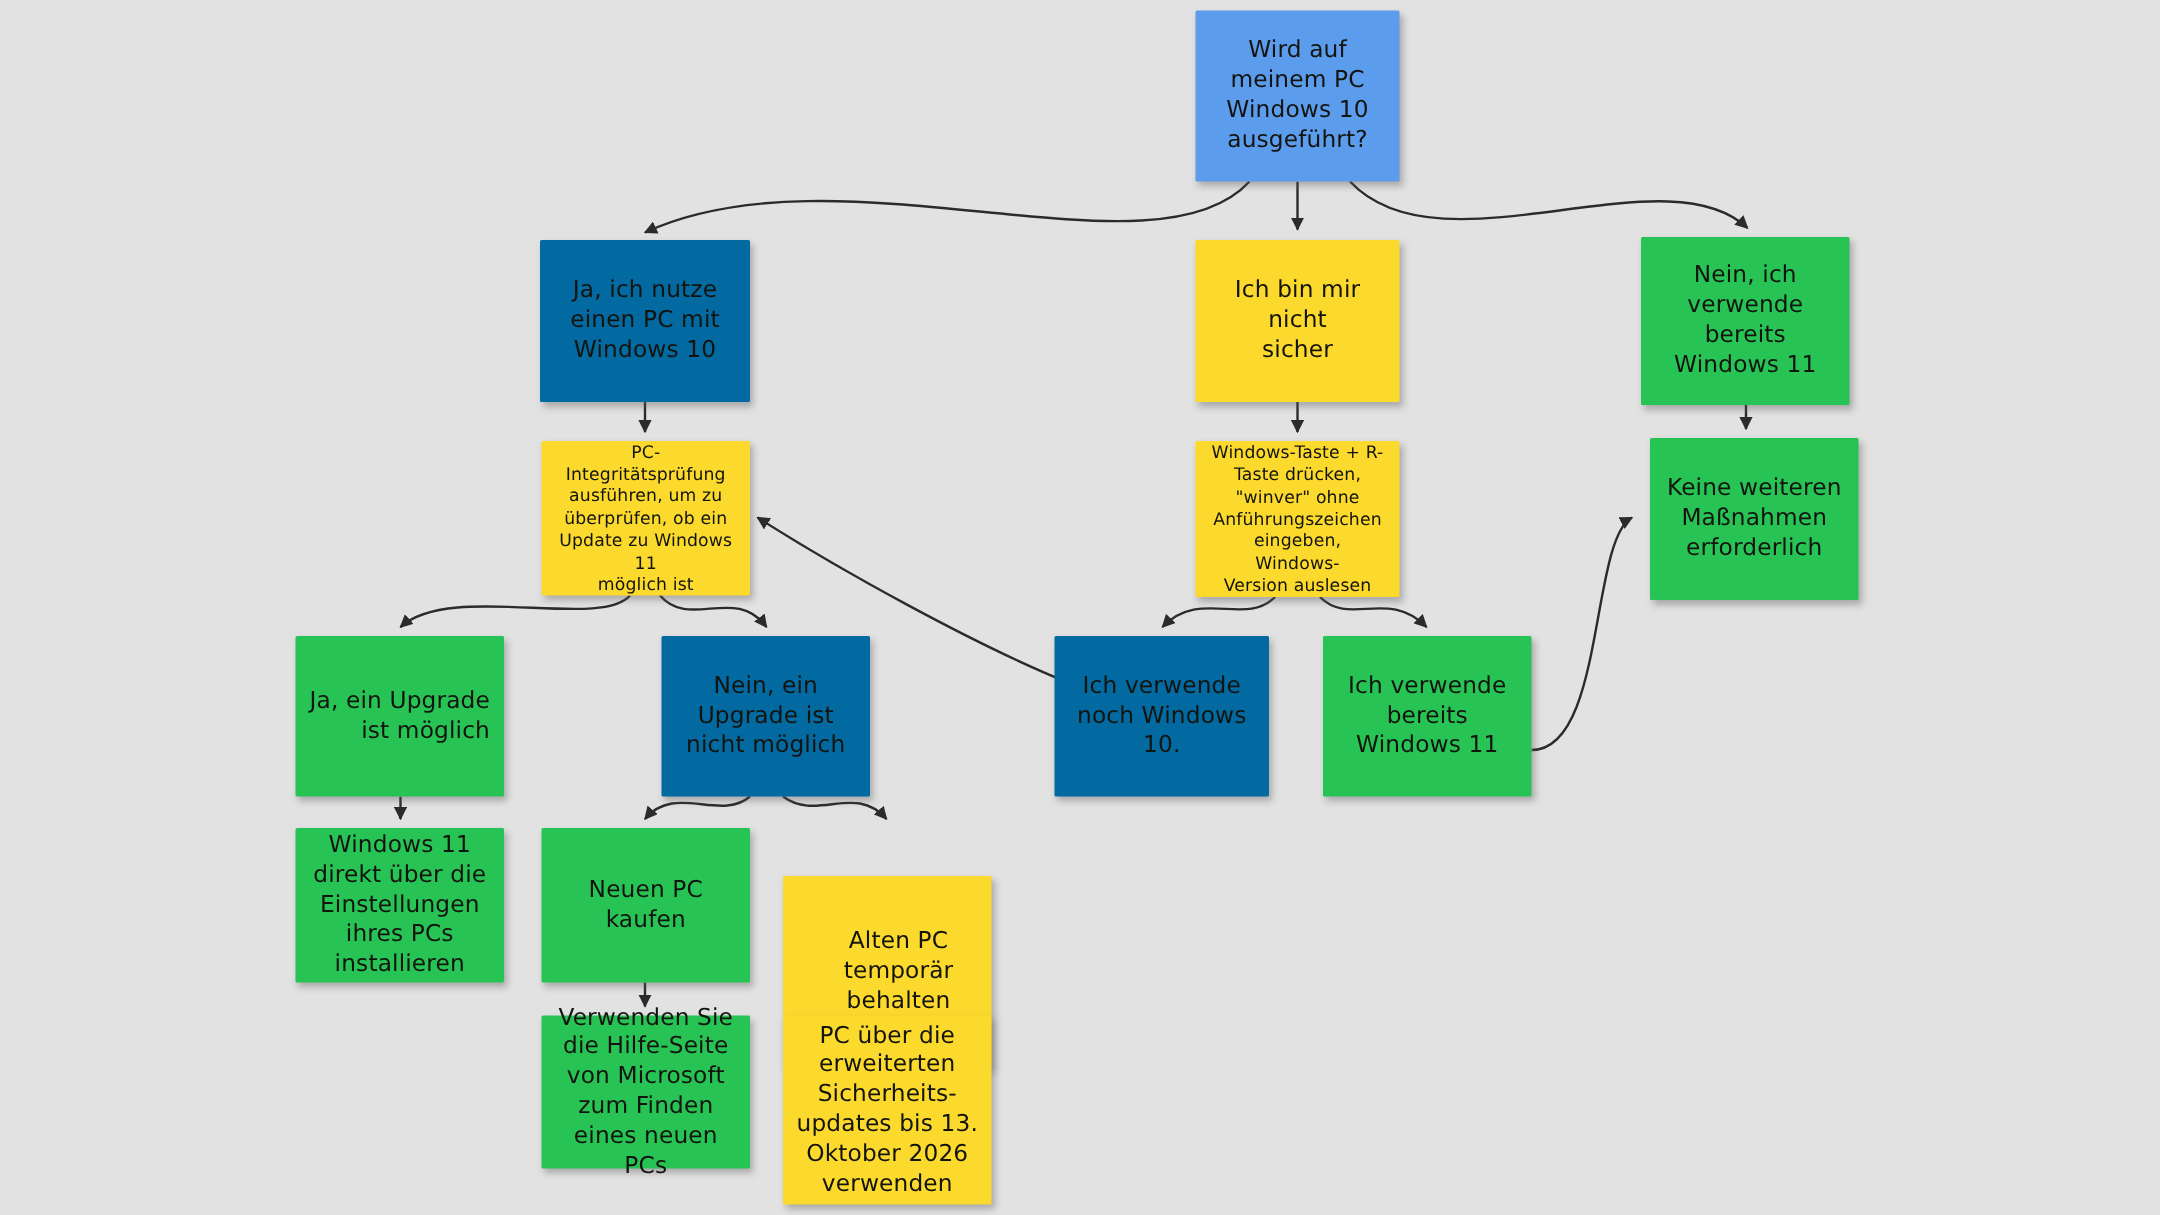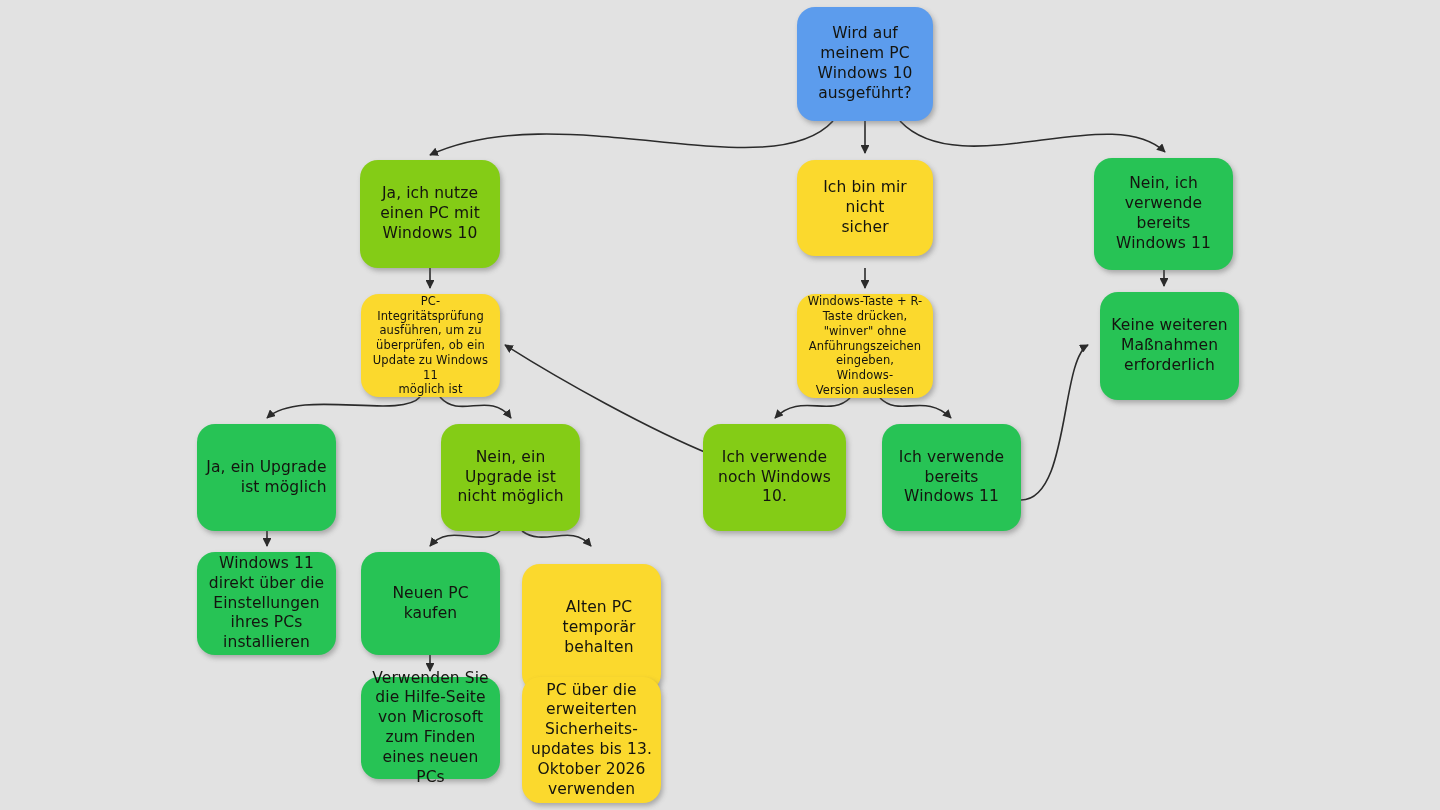--- a/index.html
+++ b/index.html
@@ -8,34 +8,34 @@
     background:#e2e2e2;
     font-family:"DejaVu Sans","Liberation Sans",sans-serif;
     overflow:hidden;
     position:relative;
   }
   #canvas{position:absolute;inset:0;width:1440px;height:810px;}
   #edges{position:absolute;left:0;top:0;width:1440px;height:810px;pointer-events:none;}
   .node{
     position:absolute;
     box-sizing:border-box;
-    border-radius:18px;
+    border-radius:1px;
     display:flex;
     align-items:center;
     justify-content:center;
     text-align:center;
     color:#14140f;
     line-height:1.28;
     padding:6px 9px;
     box-shadow:2px 3px 5px rgba(90,90,90,0.42);
     letter-spacing:0.1px;
     white-space:pre-line;
   }
   .n-blue{background:#5c9ced;}
-  .n-red{background:#84cc16;}
+  .n-red{background:#0369a1;}
   .n-yellow{background:#fbd92d;}
   .n-green{background:#27c355;}
   .fs-big{font-size:15.5px;}
   .fs-small{font-size:11.5px;}
 </style>
 </head>
 <body>
 
 <div id="canvas">
 
@@ -67,21 +67,21 @@
   </svg>
 
   <div id="nodes">
       <div class="node n-blue fs-big" style="left: 797px; top: 7px; width: 136px; height: 114px;"><span>Wird auf
 meinem PC
 Windows 10
 ausgeführt?</span></div>
       <div class="node n-red fs-big" style="left: 360px; top: 160px; width: 140px; height: 108px;"><span>Ja, ich nutze
 einen PC mit
 Windows 10</span></div>
-      <div class="node n-yellow fs-big" style="left: 797px; top: 160px; width: 136px; height: 96px;"><span>Ich bin mir nicht
+      <div class="node n-yellow fs-big" style="left: 797px; top: 160px; width: 136px; height: 108px;"><span>Ich bin mir nicht
 sicher</span></div>
       <div class="node n-green fs-big" style="left: 1094px; top: 158px; width: 139px; height: 112px;"><span>Nein, ich
 verwende
 bereits
 Windows 11</span></div>
       <div class="node n-yellow fs-small" style="left: 361px; top: 294px; width: 139px; height: 103px;"><span>PC-Integritätsprüfung
 ausführen, um zu
 überprüfen, ob ein
 Update zu Windows 11
 möglich ist</span></div>
@@ -105,21 +105,21 @@
       <div class="node n-green fs-big" style="left: 882px; top: 424px; width: 139px; height: 107px;"><span>Ich verwende
 bereits
 Windows 11</span></div>
       <div class="node n-green fs-big" style="left: 197px; top: 552px; width: 139px; height: 103px;"><span>Windows 11
 direkt über die
 Einstellungen
 ihres PCs
 installieren</span></div>
       <div class="node n-green fs-big" style="left: 361px; top: 552px; width: 139px; height: 103px;"><span>Neuen PC
 kaufen</span></div>
-      <div class="node n-yellow fs-big" style="left: 522px; top: 564px; width: 139px; height: 128px; padding-left: 24px;"><span>Alten PC
+      <div class="node n-yellow fs-big" style="left: 522px; top: 584px; width: 139px; height: 128px; padding-left: 24px;"><span>Alten PC
 temporär
 behalten</span></div>
       <div class="node n-green fs-big" style="left: 361px; top: 677px; width: 139px; height: 102px; justify-content: center;"><span>Verwenden Sie
 die Hilfe-Seite
 von Microsoft
 zum Finden
 eines neuen PCs</span></div>
       <div class="node n-yellow fs-big" style="left: 522px; top: 677px; width: 139px; height: 126px;"><span>PC über die
 erweiterten
 Sicherheits-

